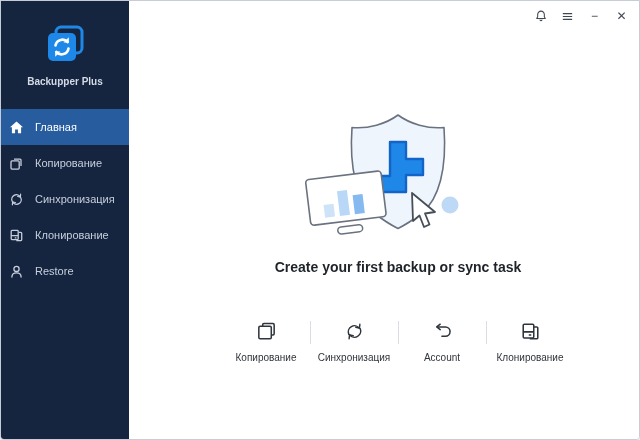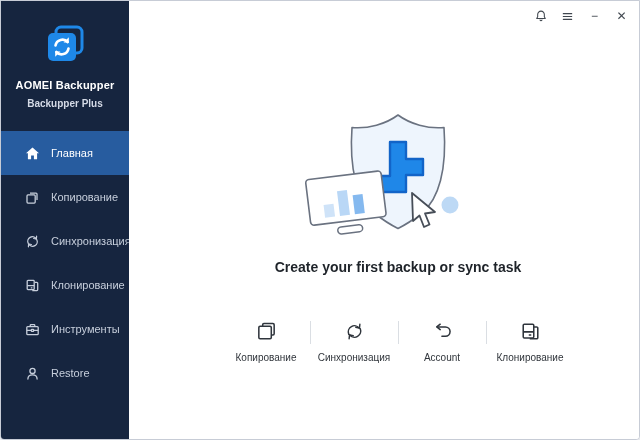--- a/index.html
+++ b/index.html
@@ -26,22 +26,22 @@
   }
   .logo-icon{width:42px;height:42px;}
   .app-title{
     margin-top:10px;font-size:11px;font-weight:bold;color:#ffffff;letter-spacing:.2px;
   }
   .app-subtitle{
     margin-top:7px;font-size:10px;font-weight:bold;color:#d4dae6;
   }
   .nav{margin-top:22px;display:flex;flex-direction:column;}
   .nav-item{
-    height:44px;display:flex;align-items:center;
-    padding-left:24px;gap:11px;cursor:pointer;
+    height:36px;display:flex;align-items:center;
+    padding-left:8px;gap:11px;cursor:pointer;
     font-size:11px;font-weight:500;color:#c7cfdc;
   }
   .nav-item.active{background:#275c9f;color:#ffffff;}
   .nav-item .ic{width:15px;height:15px;display:flex;align-items:center;justify-content:center;}
   .nav-item svg{stroke:#c7cfdc;}
   .nav-item.active svg{stroke:#ffffff;}
   .nav-item svg .fillpart{fill:#ffffff;}
   
   .main{flex:1;display:flex;flex-direction:column;background:#ffffff;}
   .titlebar{
@@ -80,21 +80,20 @@
       <span>
         <svg class="logo-icon" viewBox="0 0 42 42" fill="none">
           <rect x="12" y="4" width="26" height="26" rx="5" fill="none" stroke="#1e88e8" stroke-width="3"></rect>
           <rect x="4" y="10" width="28" height="28" rx="5" fill="#1e88e8"></rect>
           <path d="M11.5 22.5 a7 7 0 0 1 12.2-3.4" stroke="#ffffff" stroke-width="2.6" fill="none" stroke-linecap="round"></path>
           <path d="M24.5 25.5 a7 7 0 0 1 -12.2 3.4" stroke="#ffffff" stroke-width="2.6" fill="none" stroke-linecap="round"></path>
           <path d="M24.8 14.2 v5.2 h-5.2 z" fill="#ffffff"></path>
           <path d="M11.2 33.8 v-5.2 h5.2 z" fill="#ffffff"></path>
         </svg>
       </span>
-      <div class="app-title">AOMEI Backupper</div>
       <div class="app-subtitle">Backupper Plus</div>
     </div>
 
     <div class="nav">
 
       <div class="nav-item active">
         <span class="ic">
           <svg viewBox="0 0 15 15" width="15" height="15" fill="none">
             <path class="fillpart" d="M7.5 1.6 L14 7.2 H12.1 V13.2 H8.9 V9.6 H6.1 V13.2 H2.9 V7.2 H1 Z" stroke="none"></path>
           </svg>
@@ -129,31 +128,20 @@
           <svg viewBox="0 0 15 15" width="15" height="15" fill="none" stroke-width="1.3">
             <path d="M9.8 4.4 h2.1 a0.8 0.8 0 0 1 0.8 0.8 v6.6 a0.8 0.8 0 0 1 -0.8 0.8 h-4.6"></path>
             <rect x="2.2" y="2.4" width="7" height="9.2" rx="0.8" fill="#16253f"></rect>
             <path d="M2.2 7.6 h7"></path>
             <path d="M5.8 9.8 h1.6"></path>
           </svg>
         </span>
         <span>Клонирование</span>
       </div>
 
-      <div class="nav-item">
-        <span class="ic">
-          <svg viewBox="0 0 15 15" width="15" height="15" fill="none" stroke-width="1.3">
-            <rect x="1.8" y="4.6" width="11.4" height="8" rx="0.9"></rect>
-            <path d="M5.2 4.6 V3.4 a0.8 0.8 0 0 1 0.8-0.8 h3 a0.8 0.8 0 0 1 0.8 0.8 V4.6"></path>
-            <path d="M1.8 8.4 h4.6 M8.6 8.4 h4.6"></path>
-            <rect x="6.4" y="7.4" width="2.2" height="2" rx="0.4"></rect>
-          </svg>
-        </span>
-        <span>Инструменты</span>
-      </div>
 
       <div class="nav-item">
         <span class="ic">
           <svg viewBox="0 0 15 15" width="15" height="15" fill="none" stroke-width="1.3" stroke-linecap="round">
             <circle cx="7.5" cy="4.9" r="2.6"></circle>
             <path d="M2.9 13 c0-2.7 2.1-4.1 4.6-4.1 s4.6 1.4 4.6 4.1"></path>
           </svg>
         </span>
         <span>Restore</span>
       </div>

